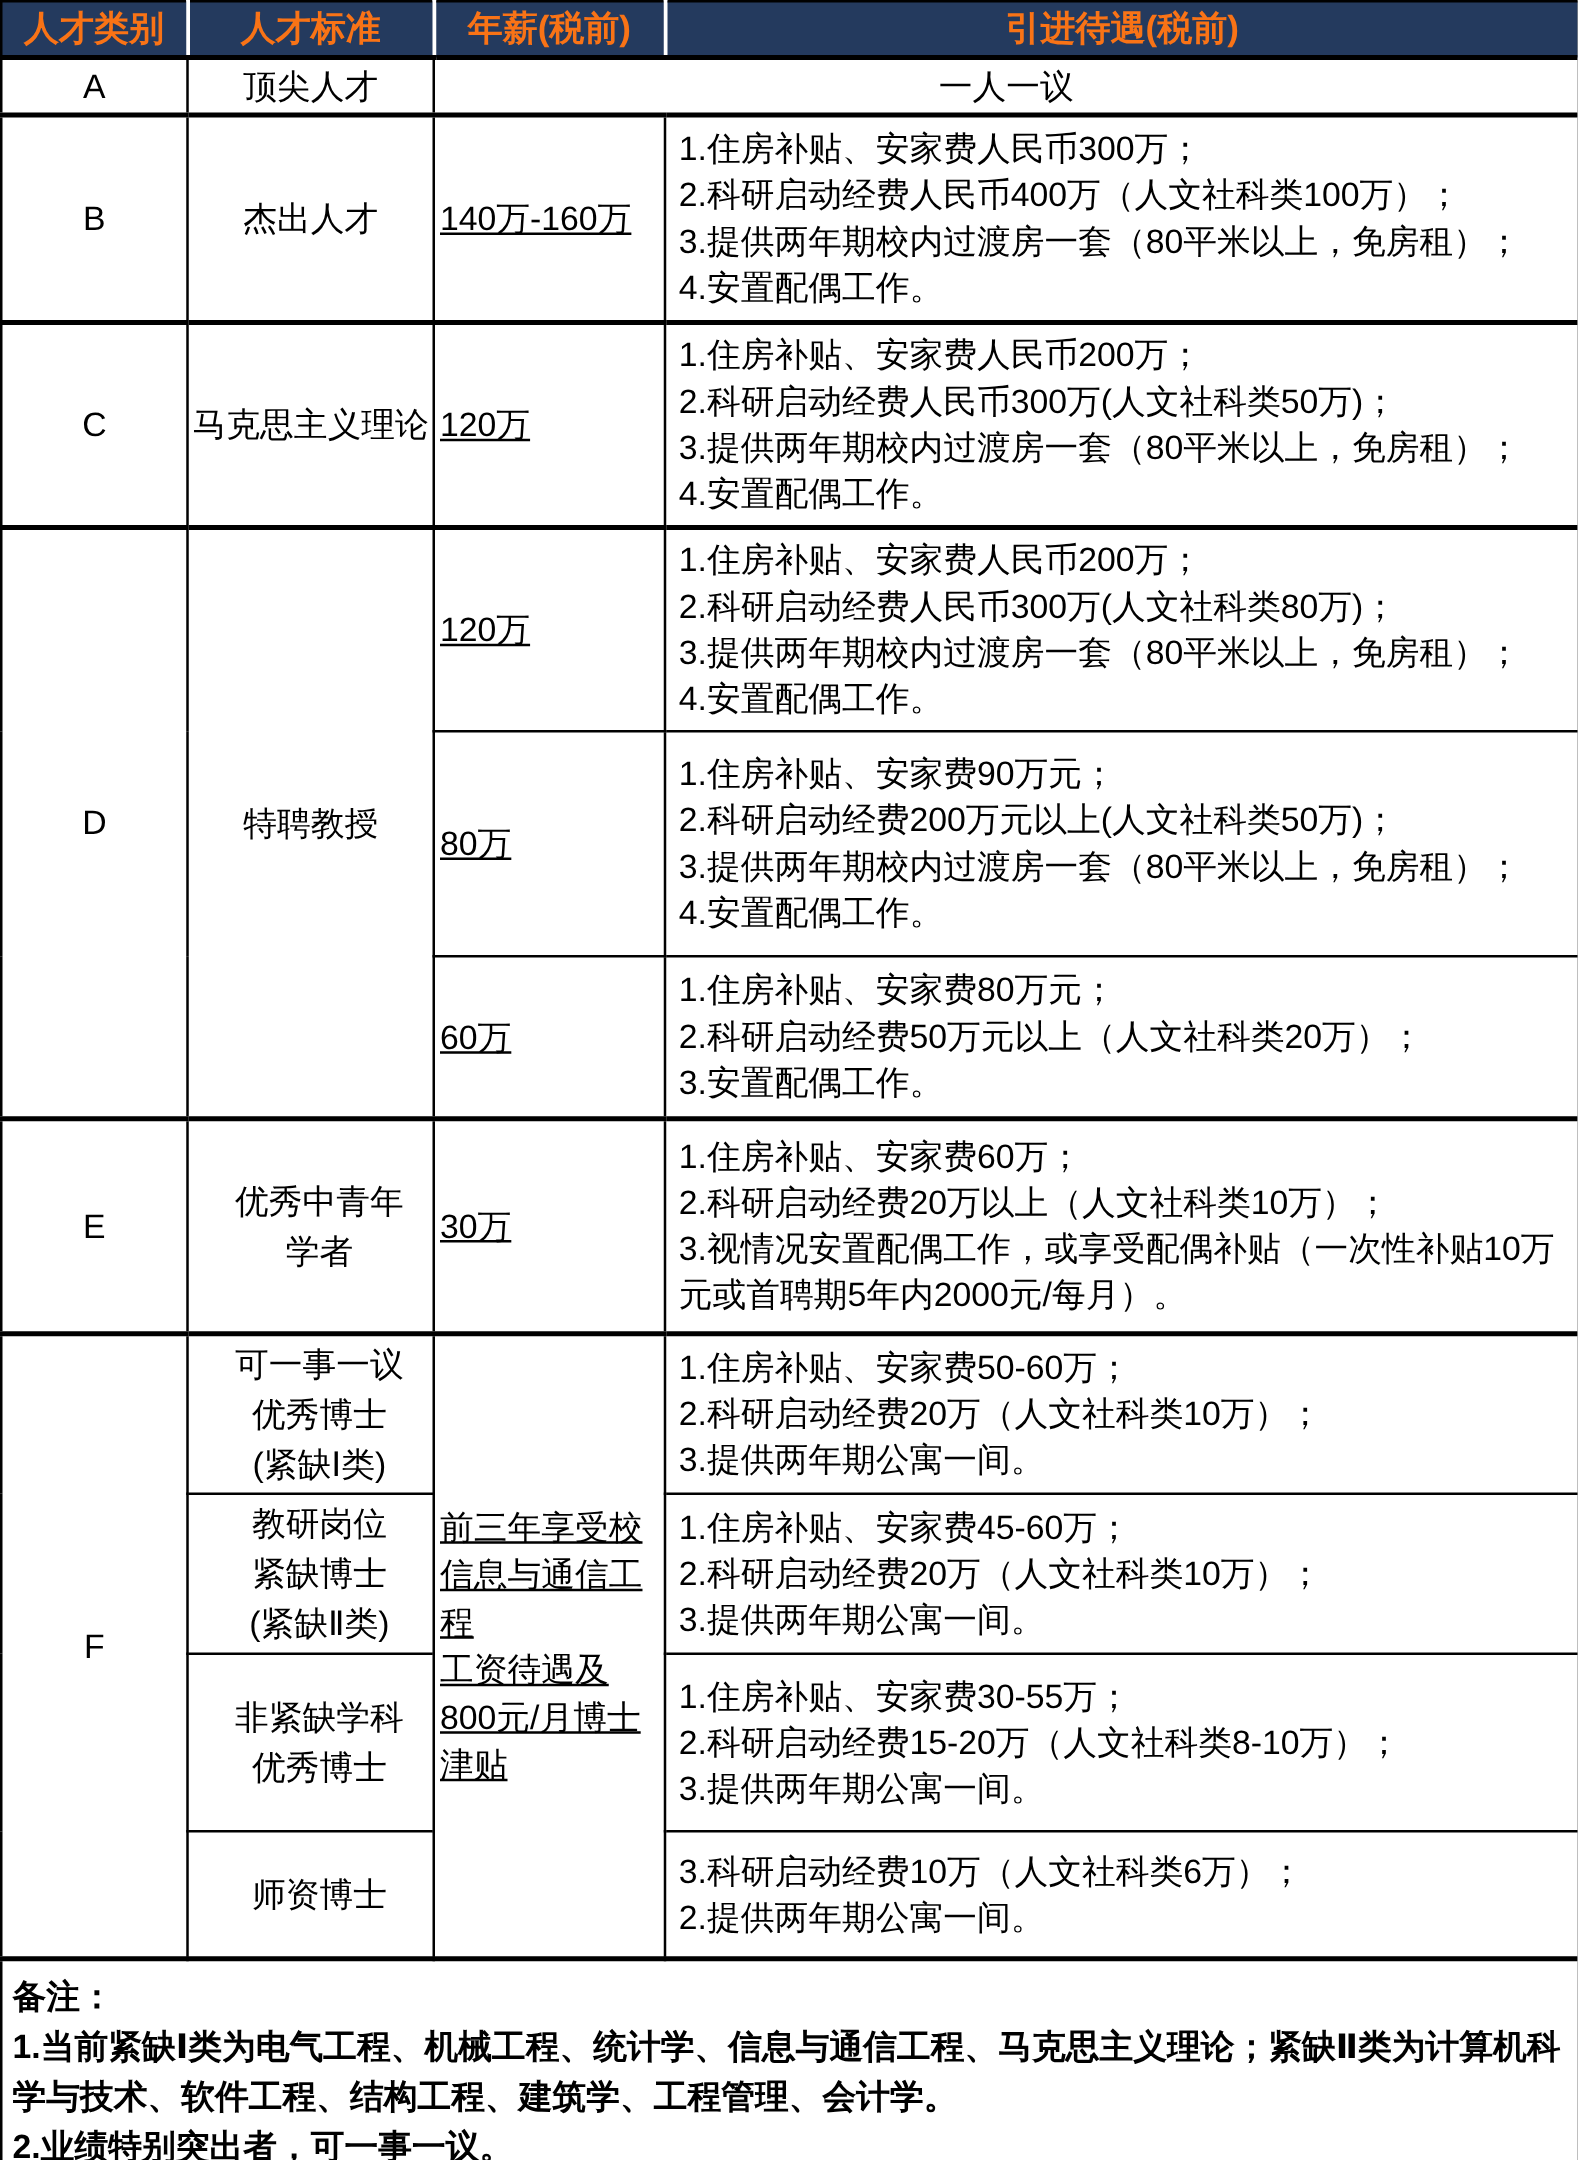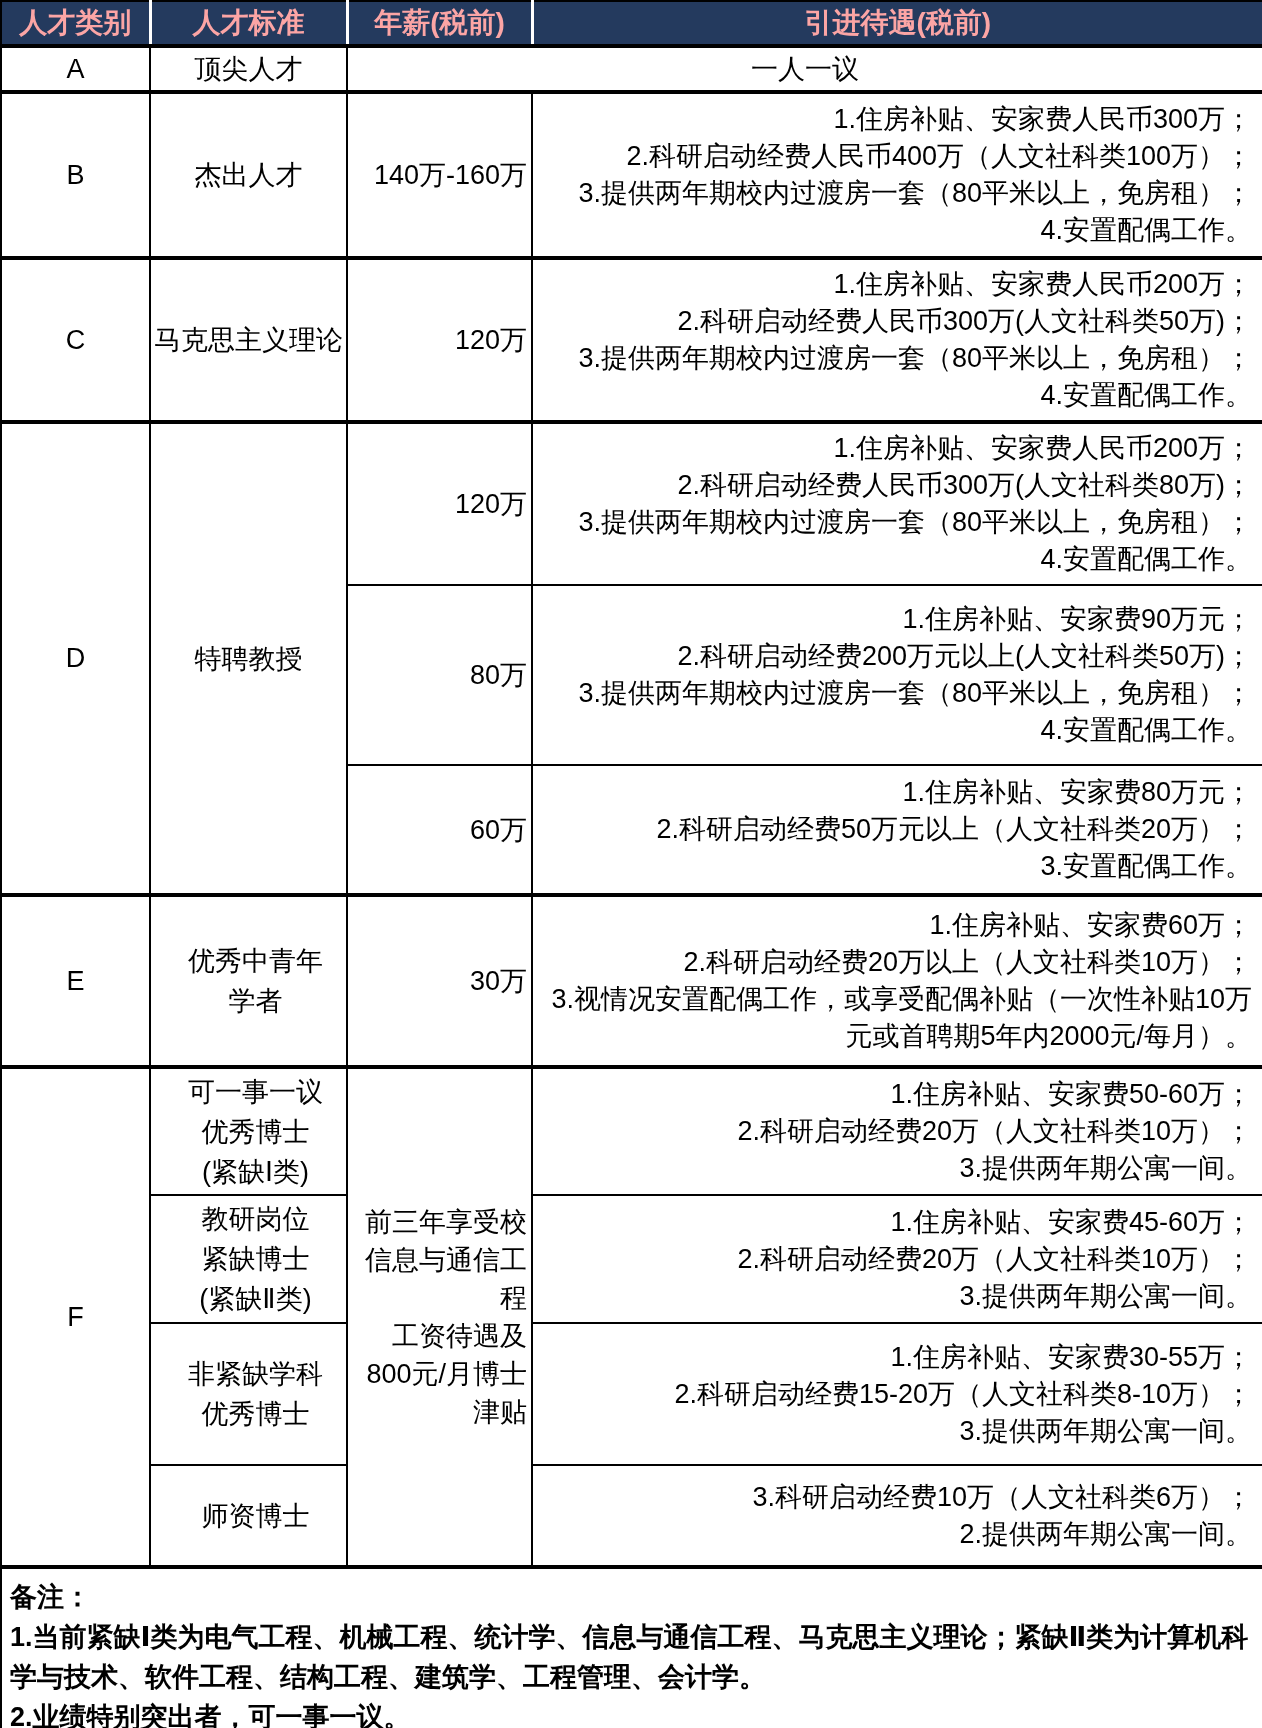--- a/index.html
+++ b/index.html
@@ -11,39 +11,39 @@
   .page { width: 1262px; }
   table.talent {
     border-collapse: collapse;
     table-layout: fixed;
     width: 1262px;
     border: 2px solid #000;
     border-bottom: 7px solid #000;
   }
   table.talent th {
     background: #243a5e;
-    color: #fca5a5;
+    color: #f97316;
     font-size: 28px;
     font-weight: bold;
     padding: 2px 6px;
     border-right: 3px solid #ffffff;
     text-align: center;
   }
   table.talent th:last-child { border-right: none; }
   table.talent td {
     border: 2px solid #000;
     font-size: 27px;
     vertical-align: middle;
     overflow: hidden;
   }
   tr.thick > td { border-top: 4px solid #000; }
   td.cat { font-size: 28px; text-align: center; }
   td.standard { text-align: center; line-height: 40px; }
-  td.salary { text-align: right; line-height: 38px; padding: 0 4px; }
-  td.benefits { padding: 6px 10px; line-height: 37px; text-align: right; }
+  td.salary { text-align: left; line-height: 38px; padding: 0 4px; text-decoration: underline; }
+  td.benefits { padding: 6px 10px; line-height: 37px; text-align: left; }
   td.merged-deal { text-align: center; font-size: 27px; }
   td.notes-cell {
     vertical-align: top;
     text-align: left;
     padding: 8px 8px 6px 8px;
     font-weight: bold;
     font-size: 27px;
     line-height: 40px;
   }
   .std-line { line-height: 40px; margin-left: 14px; }

